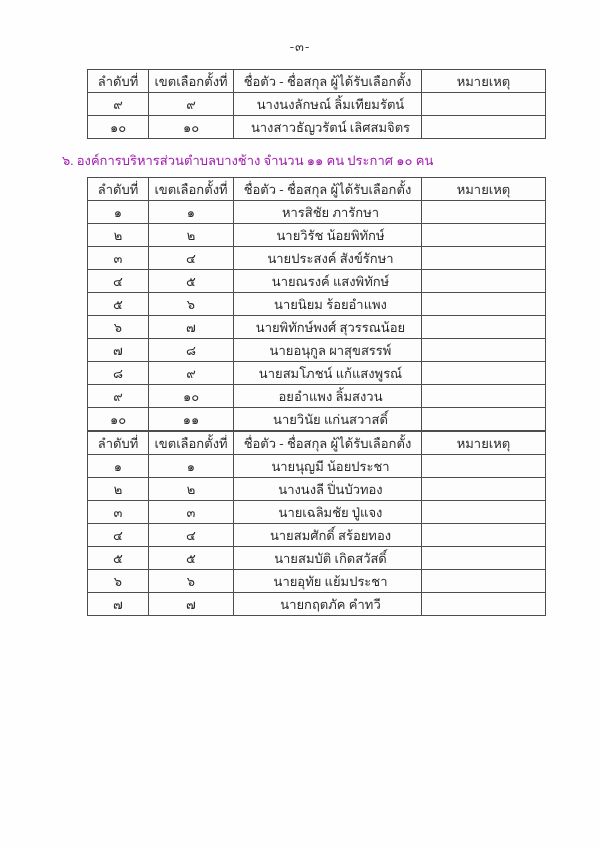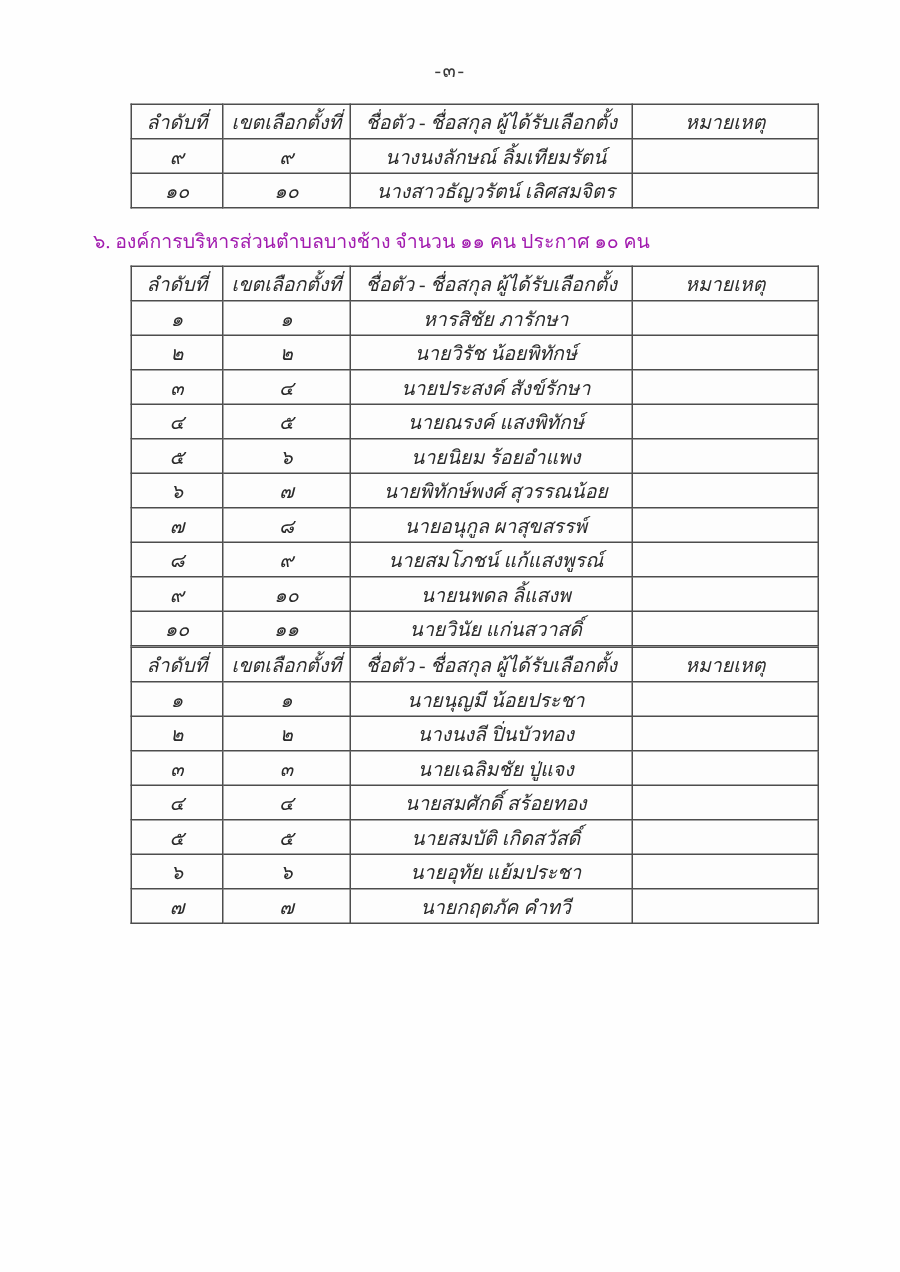--- a/index.html
+++ b/index.html
@@ -36,21 +36,20 @@
     font-size: 13px;
     color: #a21caf;
     white-space: nowrap;
   }
   table.results-table {
     border-collapse: collapse;
     table-layout: fixed;
     margin-left: 87px;
     width: 458px;
     background: #fdfdfd;
-    font-style: italic;
   }
   .results-table th,
   .results-table td {
     border: 1px solid #4d4d4d;
     font-size: 13px;
     font-weight: normal;
     height: 22px;
     padding: 0 4px;
     text-align: center;
     vertical-align: middle;
@@ -169,21 +168,21 @@
             </tr>
             <tr>
               <td class="col-order">๘</td>
               <td class="col-district">๙</td>
               <td class="col-name">นายสมโภชน์  แก้แสงพูรณ์</td>
               <td class="col-remark"></td>
             </tr>
             <tr>
               <td class="col-order">๙</td>
               <td class="col-district">๑๐</td>
-              <td class="col-name">นายนพดล  ลิ้แสงพ</td>
+              <td class="col-name">อยอำแพง  ลิ้มสงวน</td>
               <td class="col-remark"></td>
             </tr>
             <tr>
               <td class="col-order">๑๐</td>
               <td class="col-district">๑๑</td>
               <td class="col-name">นายวินัย  แก่นสวาสดิ์</td>
               <td class="col-remark"></td>
             </tr>
           </tbody>
     </table>

